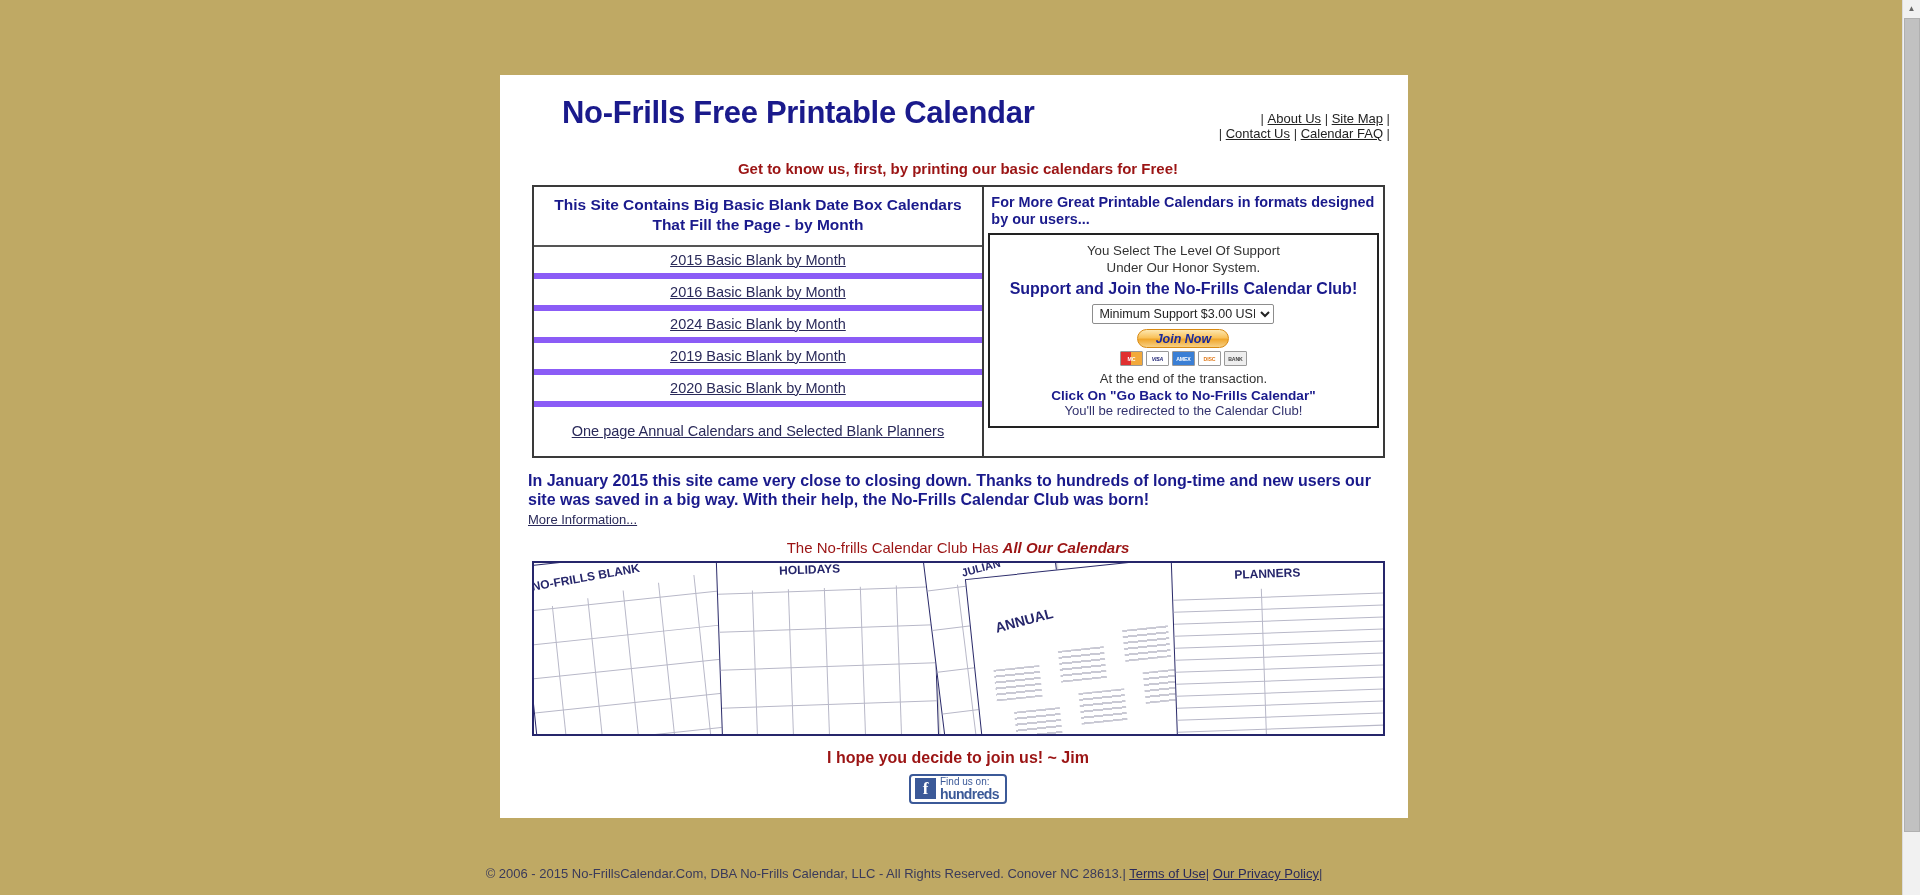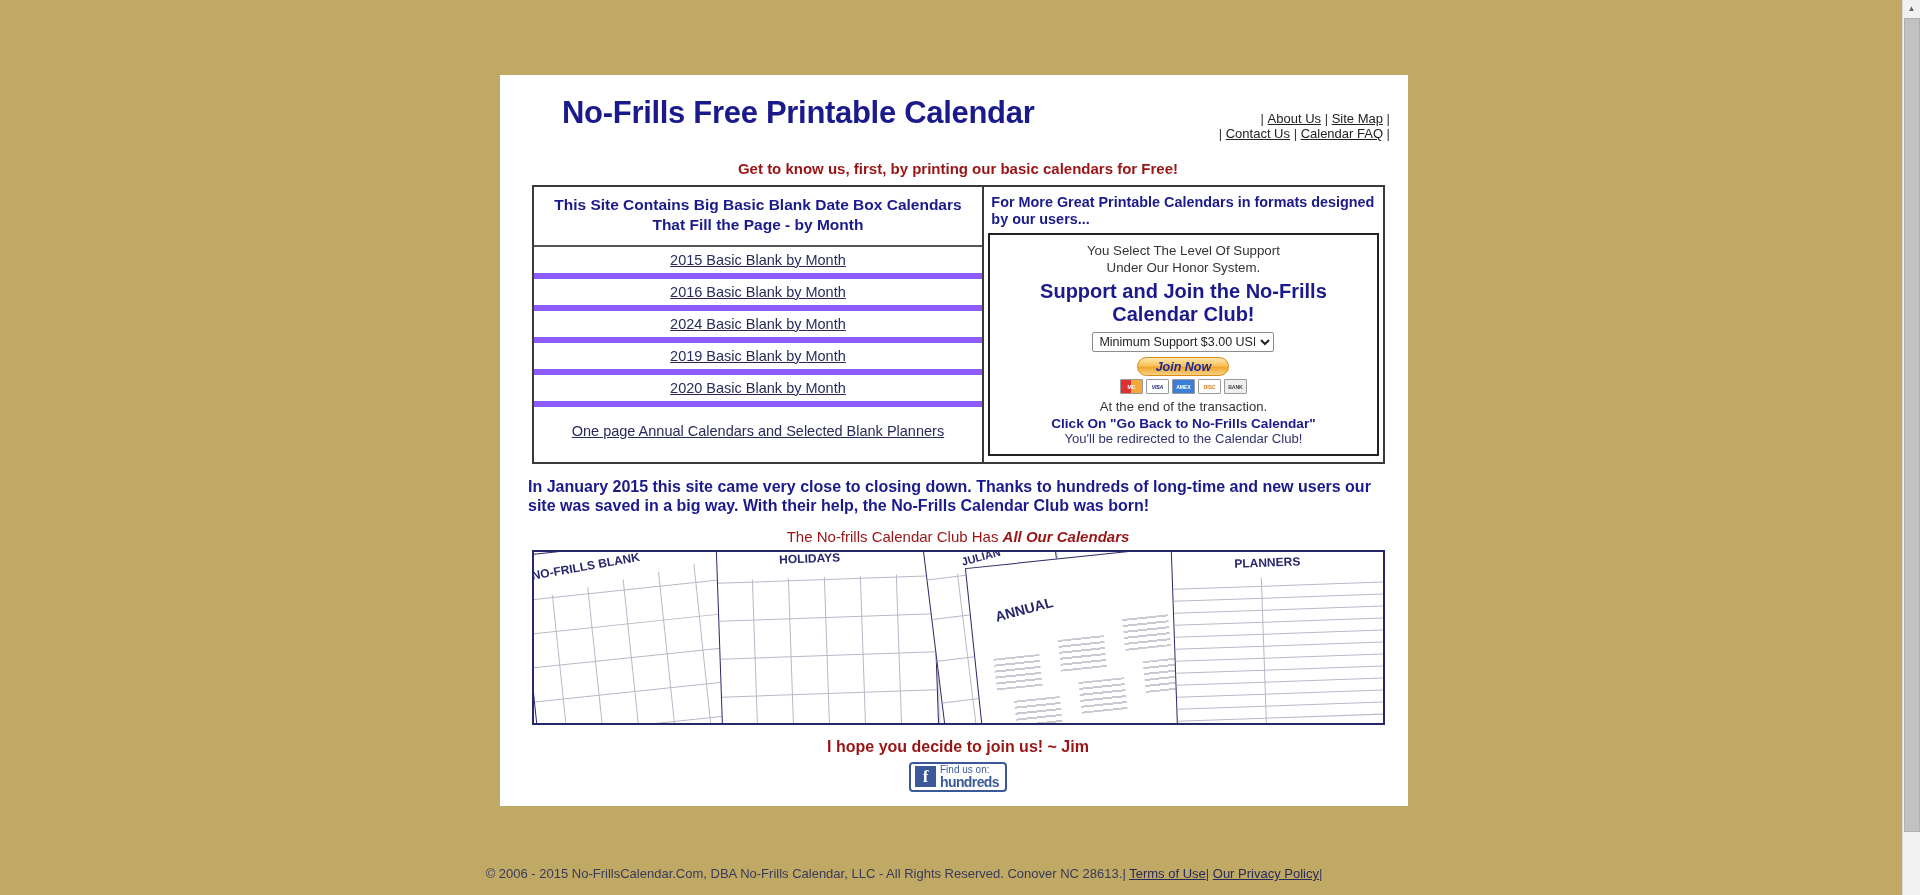--- a/index.html
+++ b/index.html
@@ -152,21 +152,21 @@
     text-align: center;
   }
   .honor-line {
     color: #333;
     font-size: 13.3px;
     line-height: 1.28;
   }
   .club-title {
     color: #1a1a8c;
     font-weight: bold;
-    font-size: 20px;
+    font-size: 16px;
     line-height: 1.16;
     margin: 4px 0 6px 0;
   }
   .support-select {
     font-family: "Liberation Sans", sans-serif;
     font-size: 12.5px;
     padding: 1px 2px;
     width: 182px;
     border: 1px solid #8d8d8d;
     background: #ffffff;
@@ -442,20 +442,23 @@
           <div class="trans-line">At the end of the transaction.</div>
           <div class="trans-bold">Click On "Go Back to No-Frills Calendar"</div>
           <div class="trans-blue">You'll be redirected to the Calendar Club!</div>
         </div>
       </div>
 
     </div>
 
     <div class="info-para">
       <span>In January 2015 this site came very close to closing down. Thanks to hundreds of long-time and new users our site was saved in a big way. With their help, the No-Frills Calendar Club was born!</span>
+      <div class="more-info">
+        <a href="#">More Information...</a>
+      </div>
     </div>
 
     <div class="club-has">
       <span>The No-frills Calendar Club Has </span><em>All Our Calendars</em>
     </div>
 
     <div class="cal-strip">
 
       <div class="sheet sheet1">
         <span class="lbl">NO-FRILLS BLANK</span>

